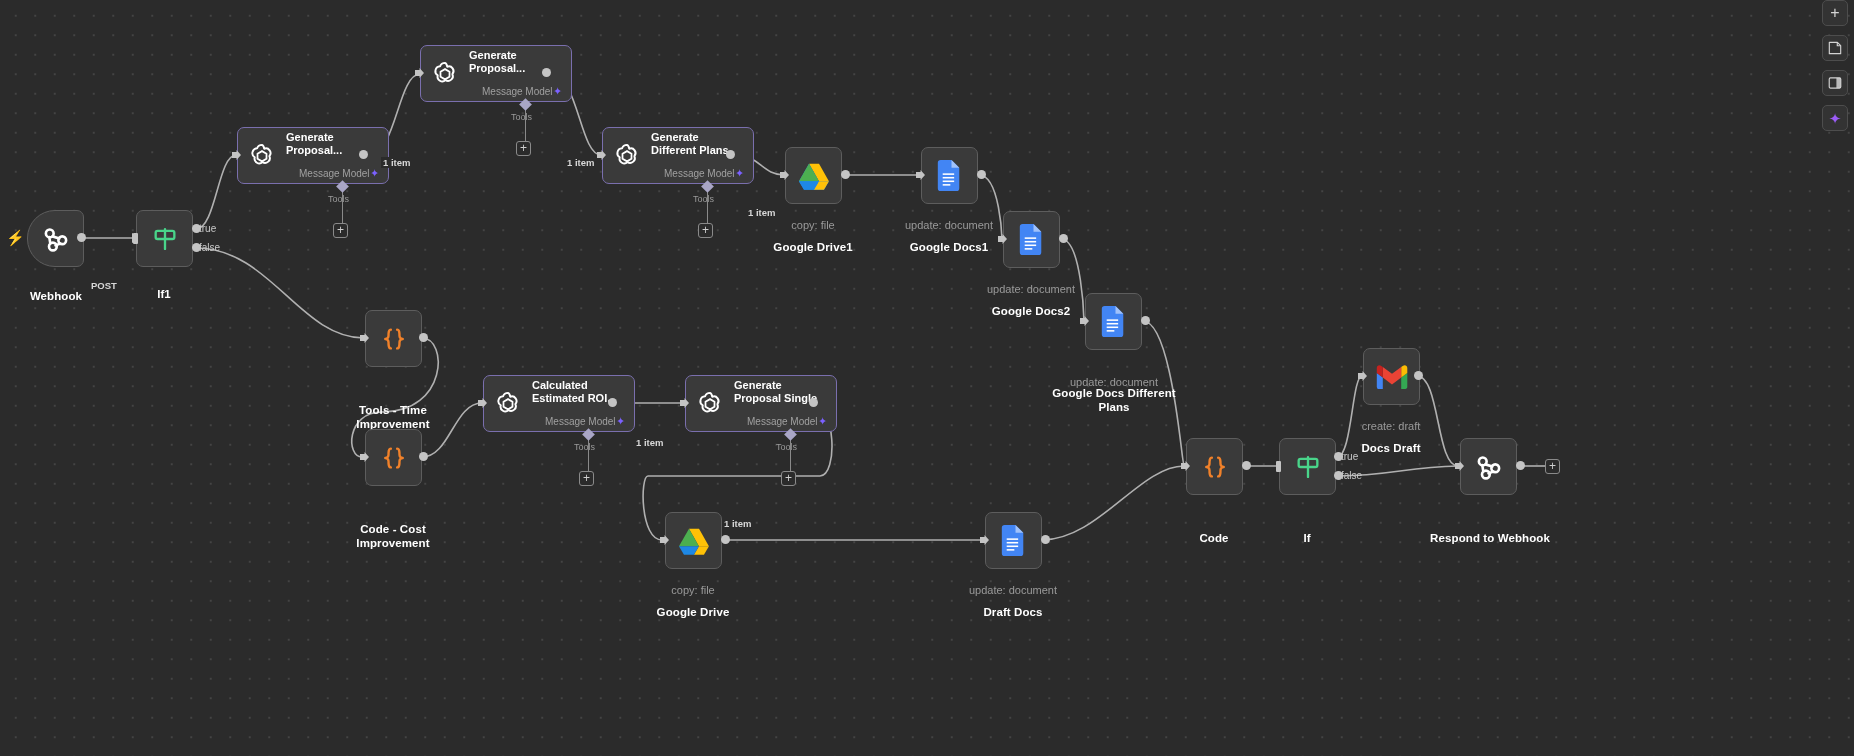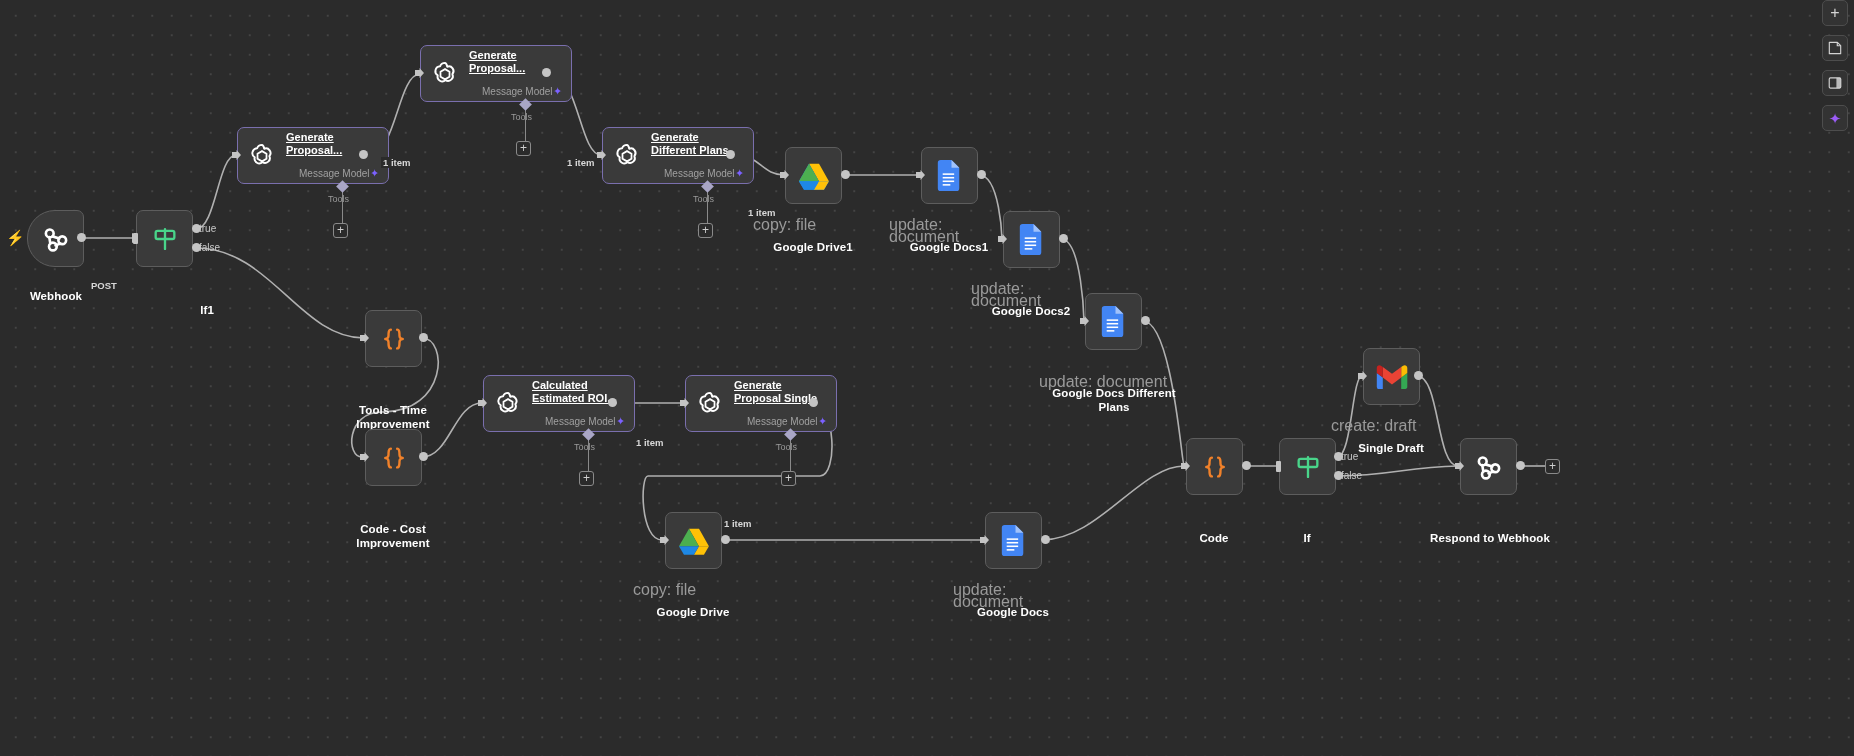--- a/index.html
+++ b/index.html
@@ -54,32 +54,32 @@
     font-size: 11.5px;
     font-weight: bold;
     line-height: 13.5px;
     letter-spacing: .1px;
     white-space: pre-line;
     pointer-events: none;
     margin-top: 36px;
   }
   .node-sub {
     position: absolute;
-    text-align: left;
+    text-align: center;
     color: #9a9a9a;
-    font-size: 16px;
+    font-size: 11px;
     line-height: 12px;
     pointer-events: none;
   }
 
   
   .ai-text { display: flex; flex-direction: column; justify-content: center; }
   .ai-title {
     color: #ffffff; font-size: 11px; font-weight: bold;
-    line-height: 12.5px; white-space: pre-line; text-decoration: underline;
+    line-height: 12.5px; white-space: pre-line;
   }
   .ai-sub { color: #a0a0a0; font-size: 10px; line-height: 12px; margin-top: 12px; padding-left: 13px; }
   .ai-spark {
     position: absolute; right: 9px; bottom: 5px;
     width: 9px; height: 9px;
     color: #7b61ff; font-size: 11px; line-height: 9px;
   }
 
   
   .port-out {
@@ -224,21 +224,21 @@
         <rect x="4" y="5" width="16" height="7" rx="1.6"></rect>
         <path d="M12 3.5 L12 20.5"></path>
       </g>
     </svg>
   </div>
   <div class="port-in plain" style="left:133px; top:233px;"></div>
   <div class="port-out" style="left:192px; top:224px;"></div>
   <div class="port-out" style="left:192px; top:243px;"></div>
   <div class="port-label" style="left:199px; top:223px;">true</div>
   <div class="port-label" style="left:199px; top:242px;">false</div>
-  <div class="node-label" style="left:114px; top:268px; width:100px;text-align:right;">If1</div>
+  <div class="node-label" style="left:114px; top:252px; width:100px;">If1</div>
 
   <div class="node ai" style="left:237px; top:127px;">
     <svg class="glyph" width="30" height="30" viewBox="0 0 24 24">
       <path fill="none" stroke="#ffffff" stroke-width="1.55" stroke-linejoin="round" d="M12 3.1c-1.9 0-3.4 1.2-3.9 2.7-1.8.1-3.3 1.4-3.7 3.1-.4 1.7.4 3.3 1.8 4.1-.5 1.7.2 3.5 1.7 4.4 1.5.9 3.3.6 4.5-.5 1.4.9 3.3.7 4.6-.4 1.3-1.1 1.6-2.9.9-4.4 1.1-1.3 1.2-3.2.2-4.6-1-1.4-2.8-1.9-4.3-1.3C13.3 3.5 12 3.1 12 3.1z"></path>
       <path fill="none" stroke="#ffffff" stroke-width="1.4" d="M12 8.1 L15.6 10.2 L15.6 14.2 L12 16.3 L8.4 14.2 L8.4 10.2 Z"></path>
     </svg>
     <div class="ai-text">
       <div class="ai-title">Generate
 Proposal...</div>
       <div class="ai-sub">Message Model</div>
@@ -457,21 +457,21 @@
       <g fill="#ffffff">
         <rect x="4.3" y="11.2" width="9.6" height="1.3"></rect>
         <rect x="4.3" y="14.2" width="9.6" height="1.3"></rect>
         <rect x="4.3" y="17.2" width="9.6" height="1.3"></rect>
         <rect x="4.3" y="20.2" width="6.4" height="1.3"></rect>
       </g>
     </svg>
   </div>
   <div class="port-in" style="left:980px; top:535px;"></div>
   <div class="port-out" style="left:1041px; top:535px;"></div>
-  <div class="node-label" style="left:953px; top:570px; width:120px;">Google Docs</div>
+  <div class="node-label" style="left:953px; top:570px; width:120px;">Draft Docs</div>
   <div class="node-sub" style="left:953px; top:584px; width:120px;">update: document</div>
 
   <div class="node square" style="left:1186px; top:438px;">
     <svg class="glyph" width="30" height="30" viewBox="0 0 24 24">
       <g fill="none" stroke="#f0812a" stroke-width="1.9" stroke-linecap="round" stroke-linejoin="round">
         <path d="M9.5 4.5C7.5 4.5 7.6 8 7.6 9.6c0 1.6-1.4 2.4-2.6 2.4 1.2 0 2.6.8 2.6 2.4 0 1.6-.1 5.1 1.9 5.1"></path>
         <path d="M14.5 4.5c2 0 1.9 3.5 1.9 5.1 0 1.6 1.4 2.4 2.6 2.4-1.2 0-2.6.8-2.6 2.4 0 1.6.1 5.1-1.9 5.1"></path>
       </g>
     </svg>
   </div>
@@ -498,21 +498,21 @@
     <svg class="glyph" width="32" height="24" viewBox="0 0 32 24">
       <path fill="#4285f4" d="M2.6 24h4.2V12.6L.8 8.1v13.3C.8 23 1.6 24 2.6 24z"></path>
       <path fill="#34a853" d="M25.2 24h4.2c1.1 0 1.9-.9 1.9-1.9V8.1l-6.1 4.5z"></path>
       <path fill="#fbbc04" d="M25.2 1.9v10.7l6.1-4.5V2.9c0-2.2-2.5-3.4-4.2-2.1z"></path>
       <path fill="#ea4335" d="M6.8 12.6V1.9L16 8.8l9.2-6.9v10.7L16 19.5z"></path>
       <path fill="#c5221f" d="M.8 2.9v5.2l6 4.5V1.9L4.9.8C3.2-.5.8.7.8 2.9z"></path>
     </svg>
   </div>
   <div class="port-in" style="left:1358px; top:371px;"></div>
   <div class="port-out" style="left:1414px; top:371px;"></div>
-  <div class="node-label" style="left:1331px; top:406px; width:120px;">Single Draft</div>
+  <div class="node-label" style="left:1331px; top:406px; width:120px;">Docs Draft</div>
   <div class="node-sub" style="left:1331px; top:420px; width:120px;">create: draft</div>
 
   <div class="node square" style="left:1460px; top:438px;">
     <svg class="glyph" width="30" height="30" viewBox="0 0 24 24">
       <g fill="none" stroke="#ffffff" stroke-width="2.1" stroke-linecap="round">
         <circle cx="7" cy="7.5" r="3.1"></circle>
           <circle cx="17" cy="13" r="3.1"></circle>
           <circle cx="9.5" cy="18" r="3.1"></circle>
         <path d="M9.2 9.9 L14.6 11.6"></path>
           <path d="M15.6 15.6 L11.6 17.1"></path>

